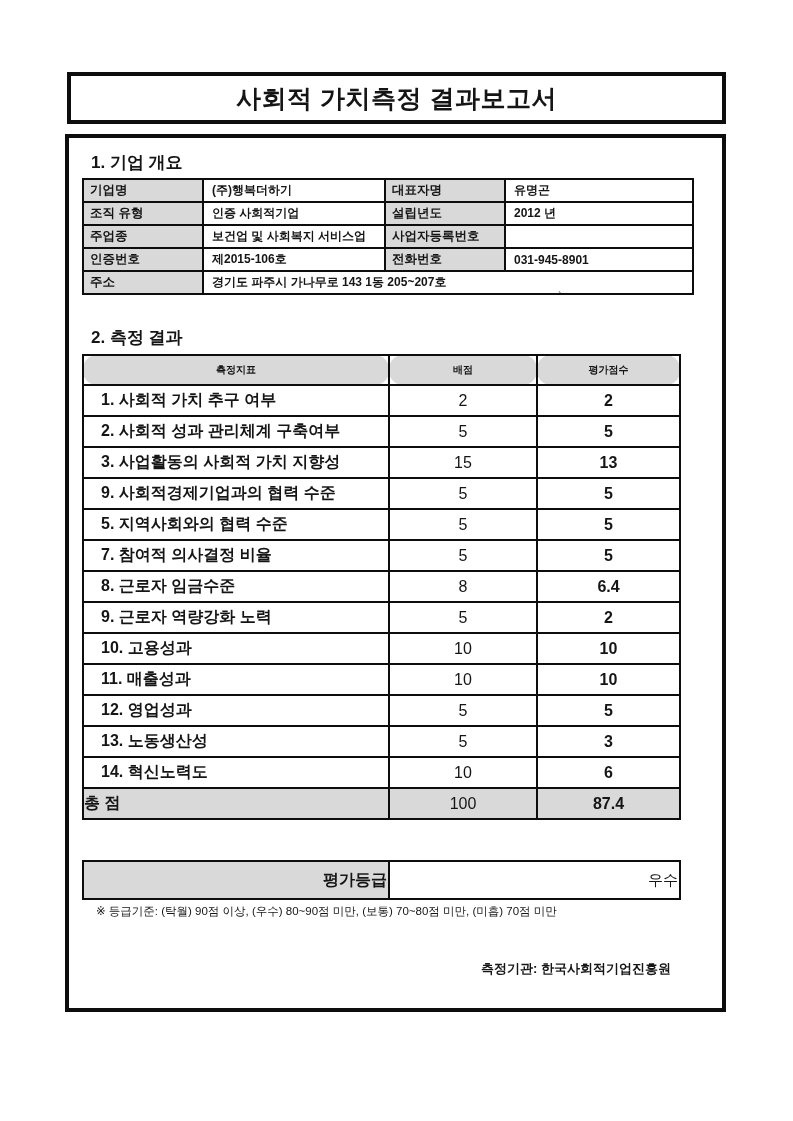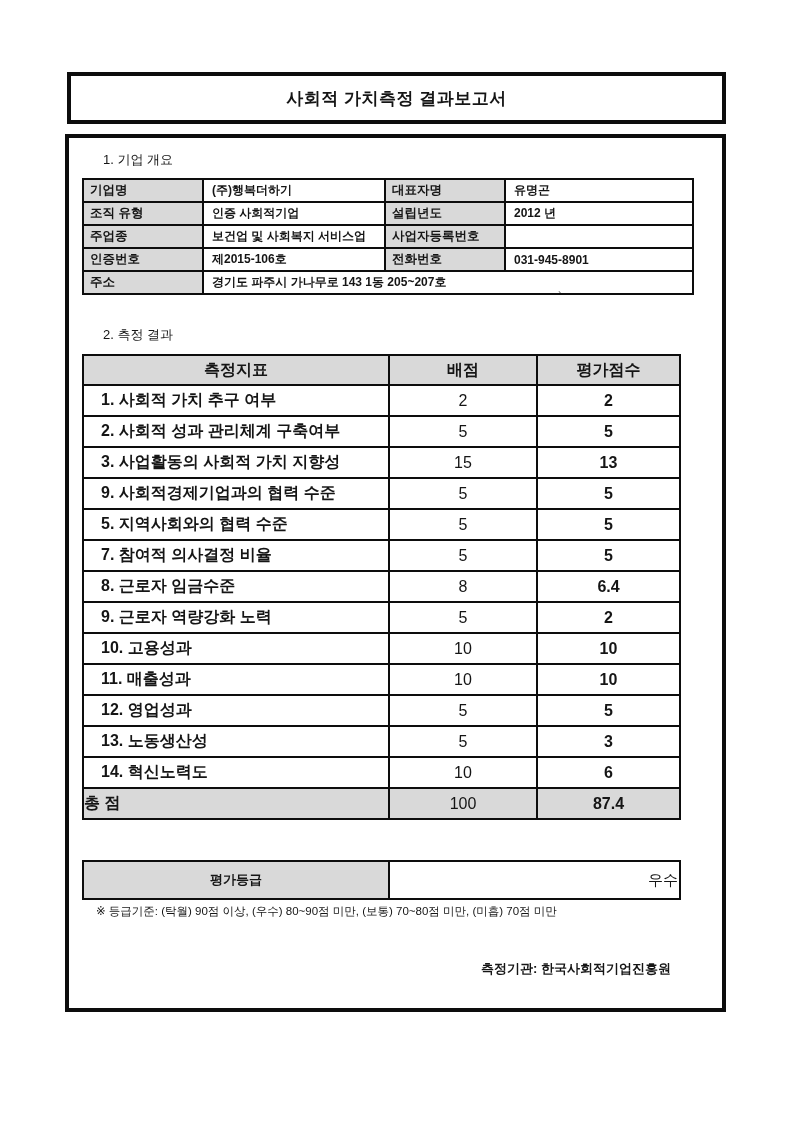--- a/index.html
+++ b/index.html
@@ -6,54 +6,54 @@
   .page {
     position:relative; width:793px; height:1121px; background:#ffffff;
     font-family:"Liberation Sans","DejaVu Sans",sans-serif; color:#151515;
     overflow:hidden;
   }
   .title-box {
     position:absolute; left:67px; top:72px; width:659px; height:52px;
     border:4px solid #0d0d0d; box-sizing:border-box;
     display:flex; align-items:center; justify-content:center;
   }
-  .title-box .title { font-size:17px; font-weight:bold; letter-spacing:0.5px; }
+  .title-box .title { font-size:25px; font-weight:bold; letter-spacing:0.5px; }
   .main-box {
     position:absolute; left:65px; top:134px; width:661px; height:878px;
     border:4px solid #0d0d0d; box-sizing:border-box;
   }
   .sec-heading {
-    position:absolute; left:34px; font-size:13px; font-weight:normal;
+    position:absolute; left:22px; font-size:17px; font-weight:bold;
   }
   .sec1-heading { top:13px; }
   .sec2-heading { top:188px; }
   table { border-collapse:collapse; table-layout:fixed; }
   td, th { border:2px solid #0d0d0d; box-sizing:border-box; overflow:hidden; white-space:nowrap; }
   .company-table { position:absolute; left:13px; top:40px; width:610px; }
   .company-table td, .company-table th { height:23px; font-size:12px; vertical-align:middle;margin-left:16px; }
   .company-table th {
     background:#d9d9d9; text-align:left; padding:0 0 0 6px; font-weight:bold; font-size:12.5px;
   }
   .company-table td { padding:0 0 0 8px; text-align:left; font-weight:bold; }
   .stray-mark { position:absolute; left:489px; top:152px; font-size:11px; color:#444; }
   .measure-table { position:absolute; left:13px; top:216px; width:597px; }
   .measure-table th {
-    background:#d9d9d9; height:30px; font-size:16px; font-weight:bold;
-    text-align:center; vertical-align:middle;
+    background:#d9d9d9; height:30px; font-size:10px; font-weight:bold;
+    text-align:center; vertical-align:middle;border-radius:14px;
   }
   .measure-table td { height:31px; font-size:16px; vertical-align:middle; }
   .measure-table td.indicator { font-weight:bold; text-align:left; padding-left:17px; }
   .measure-table td.points { text-align:center; font-weight:normal; }
   .measure-table td.score { text-align:center; font-weight:bold; }
   .measure-table tr.total-row td { background:#d9d9d9; }
   .measure-table tr.total-row td.indicator { text-align:left; padding-left:0; }
   .grade-table { position:absolute; left:13px; top:722px; width:597px; }
   .grade-table th {
-    background:#d9d9d9; height:38px; font-size:13px; font-weight:bold;
-    text-align:center; vertical-align:middle;
+    background:#d9d9d9; height:38px; font-size:16px; font-weight:bold;
+    text-align:right; vertical-align:middle;
   }
   .grade-table td { height:38px; font-size:15px; font-weight:normal; text-align:right; vertical-align:middle; }
   .note { position:absolute; left:27px; top:766px; font-size:11.5px; }
   .agency { position:absolute; right:51px; top:822px; font-size:13px; font-weight:bold; }
 </style>
 </head>
 <body>
 
 <div class="page">
 

